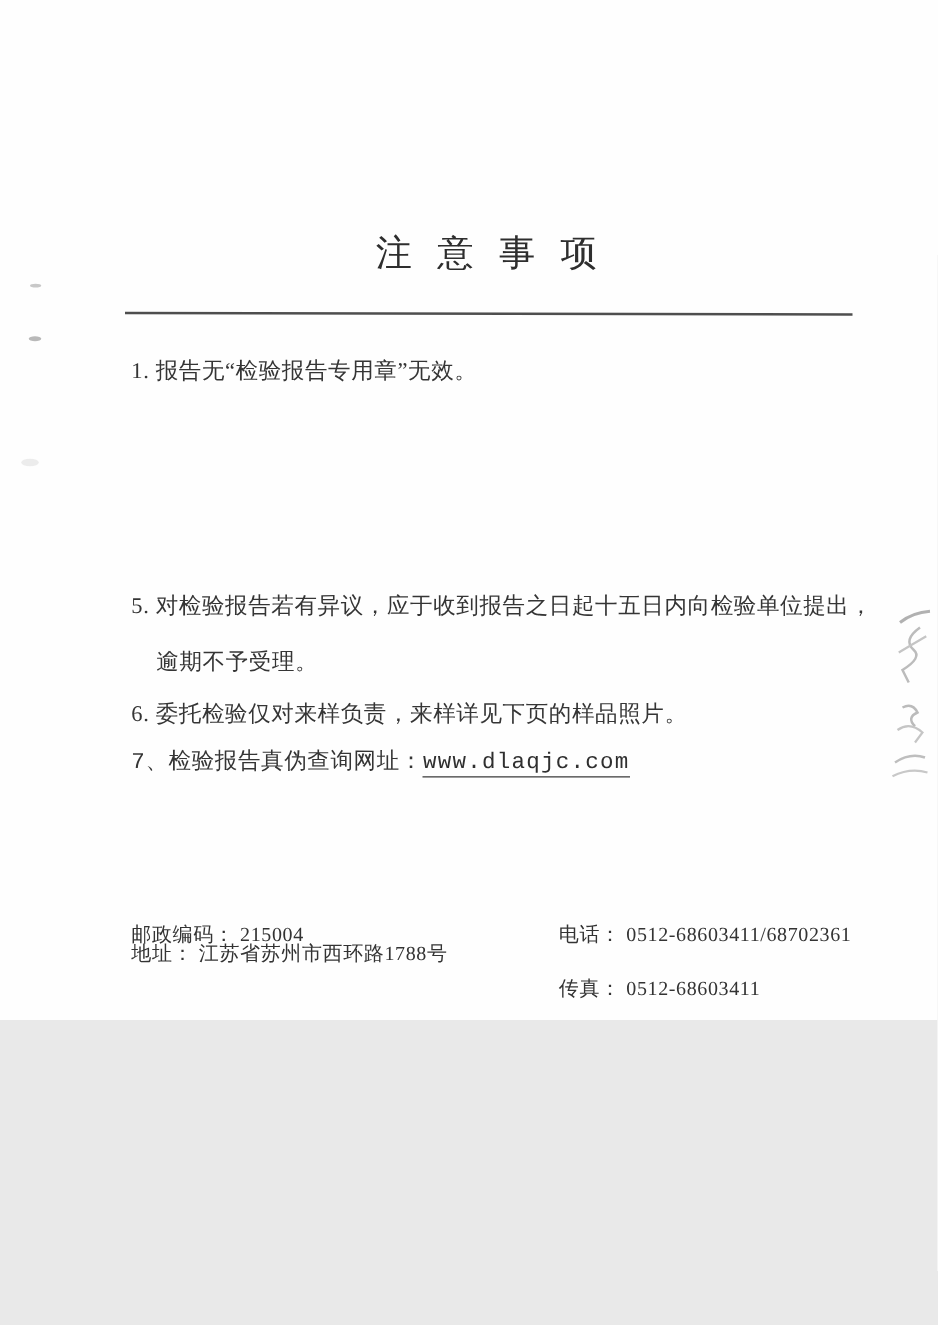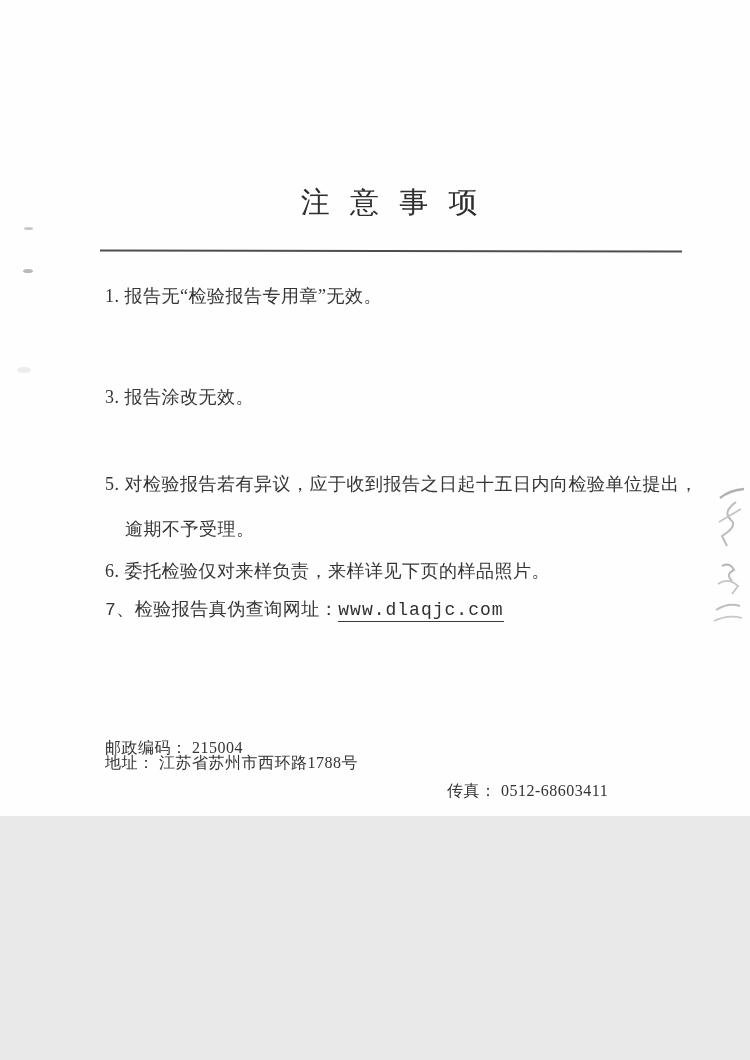--- a/index.html
+++ b/index.html
@@ -93,26 +93,26 @@
 </head>
 <body>
 
 <div class="page">
 
   <h1 class="doc-title">注 意 事 项</h1>
 
   <div class="title-rule"></div>
 
   <p class="notice n1">1. 报告无“检验报告专用章”无效。</p>
-  <p class="notice n3">3. 报告涂改无效。</p>
   <p class="notice n5 wrap2">5. 对检验报告若有异议，应于收到报告之日起十五日内向检验单位提出，逾期不予受理。</p>
   <p class="notice n6">6. 委托检验仅对来样负责，来样详见下页的样品照片。</p>
   <p class="notice n7"><span>7、检验报告真伪查询网址：</span><span class="url">www.dlaqjc.com</span></p>
 
   <p class="contact-line c-postal">邮政编码： 215004</p>
+  <p class="contact-line c-phone">电话： 0512-68603411/68702361</p>
   <p class="contact-line c-address">地址： 江苏省苏州市西环路1788号</p>
   <p class="contact-line c-fax">传真： 0512-68603411</p>
 
   <div class="speck s1"></div>
   <div class="speck s2"></div>
   <div class="speck s3"></div>
 
   <div class="bleed b1">
     <svg width="36" height="66" viewBox="0 0 36 66" fill="none" xmlns="http://www.w3.org/2000/svg">
       <path d="M8 12 Q18 4 32 3" stroke="#989898" stroke-width="2.4" fill="none"></path>

